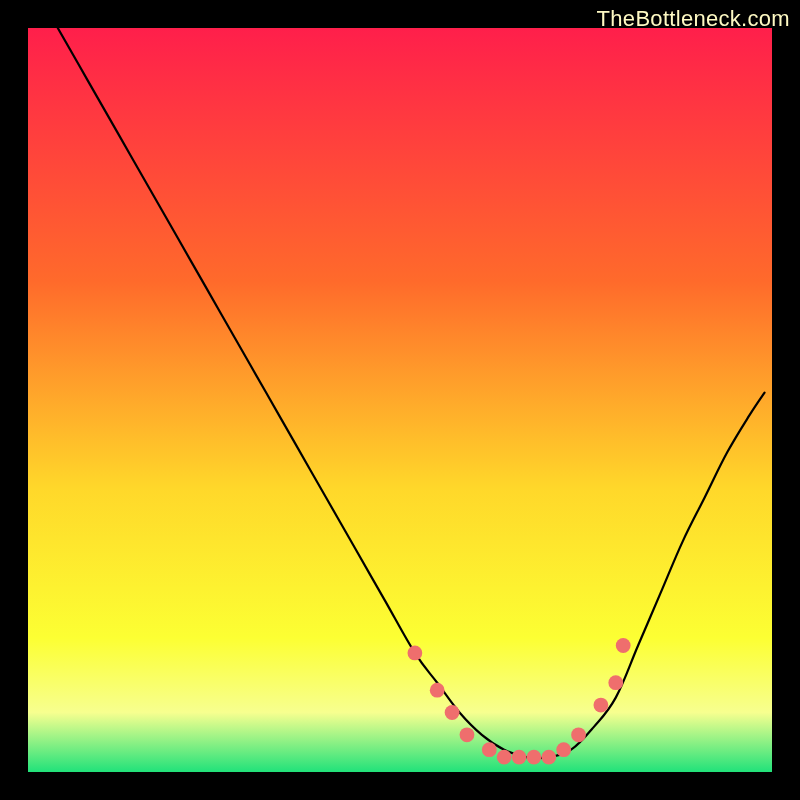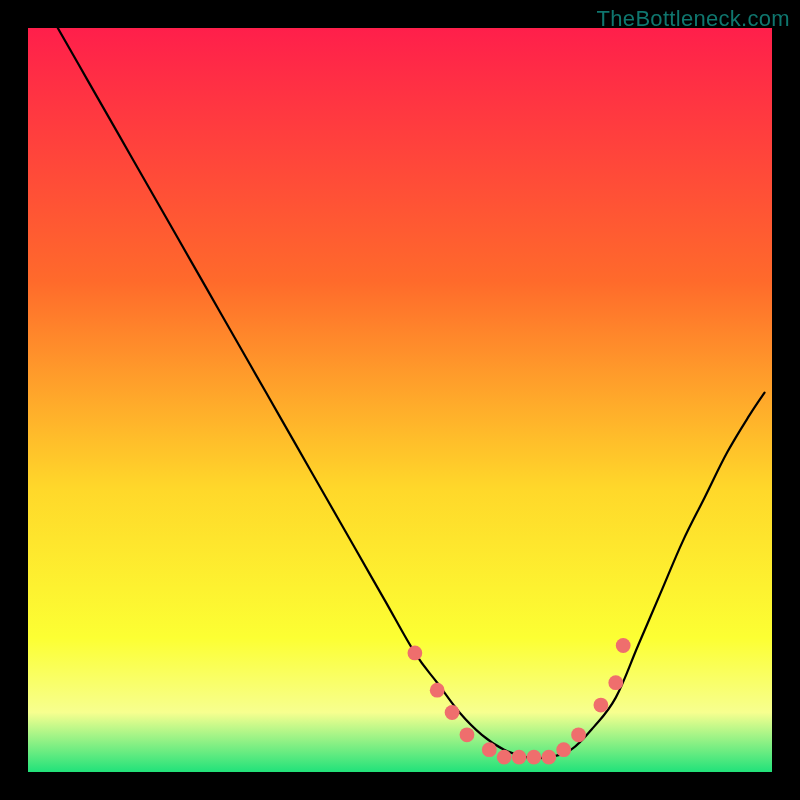--- a/index.html
+++ b/index.html
@@ -15,21 +15,21 @@
     position: relative;
     width: 800px;
     height: 800px;
     background: #000;
   }
   .watermark {
     position: absolute;
     top: 6px;
     right: 10px;
     font-size: 22px;
-    color: #0f766e;
+    color: #fef9c3;
     font-weight: 500;
     letter-spacing: 0.3px;
     user-select: none;
   }
   .plot {
     position: absolute;
     left: 28px;
     top: 28px;
     width: 744px;
     height: 744px;

